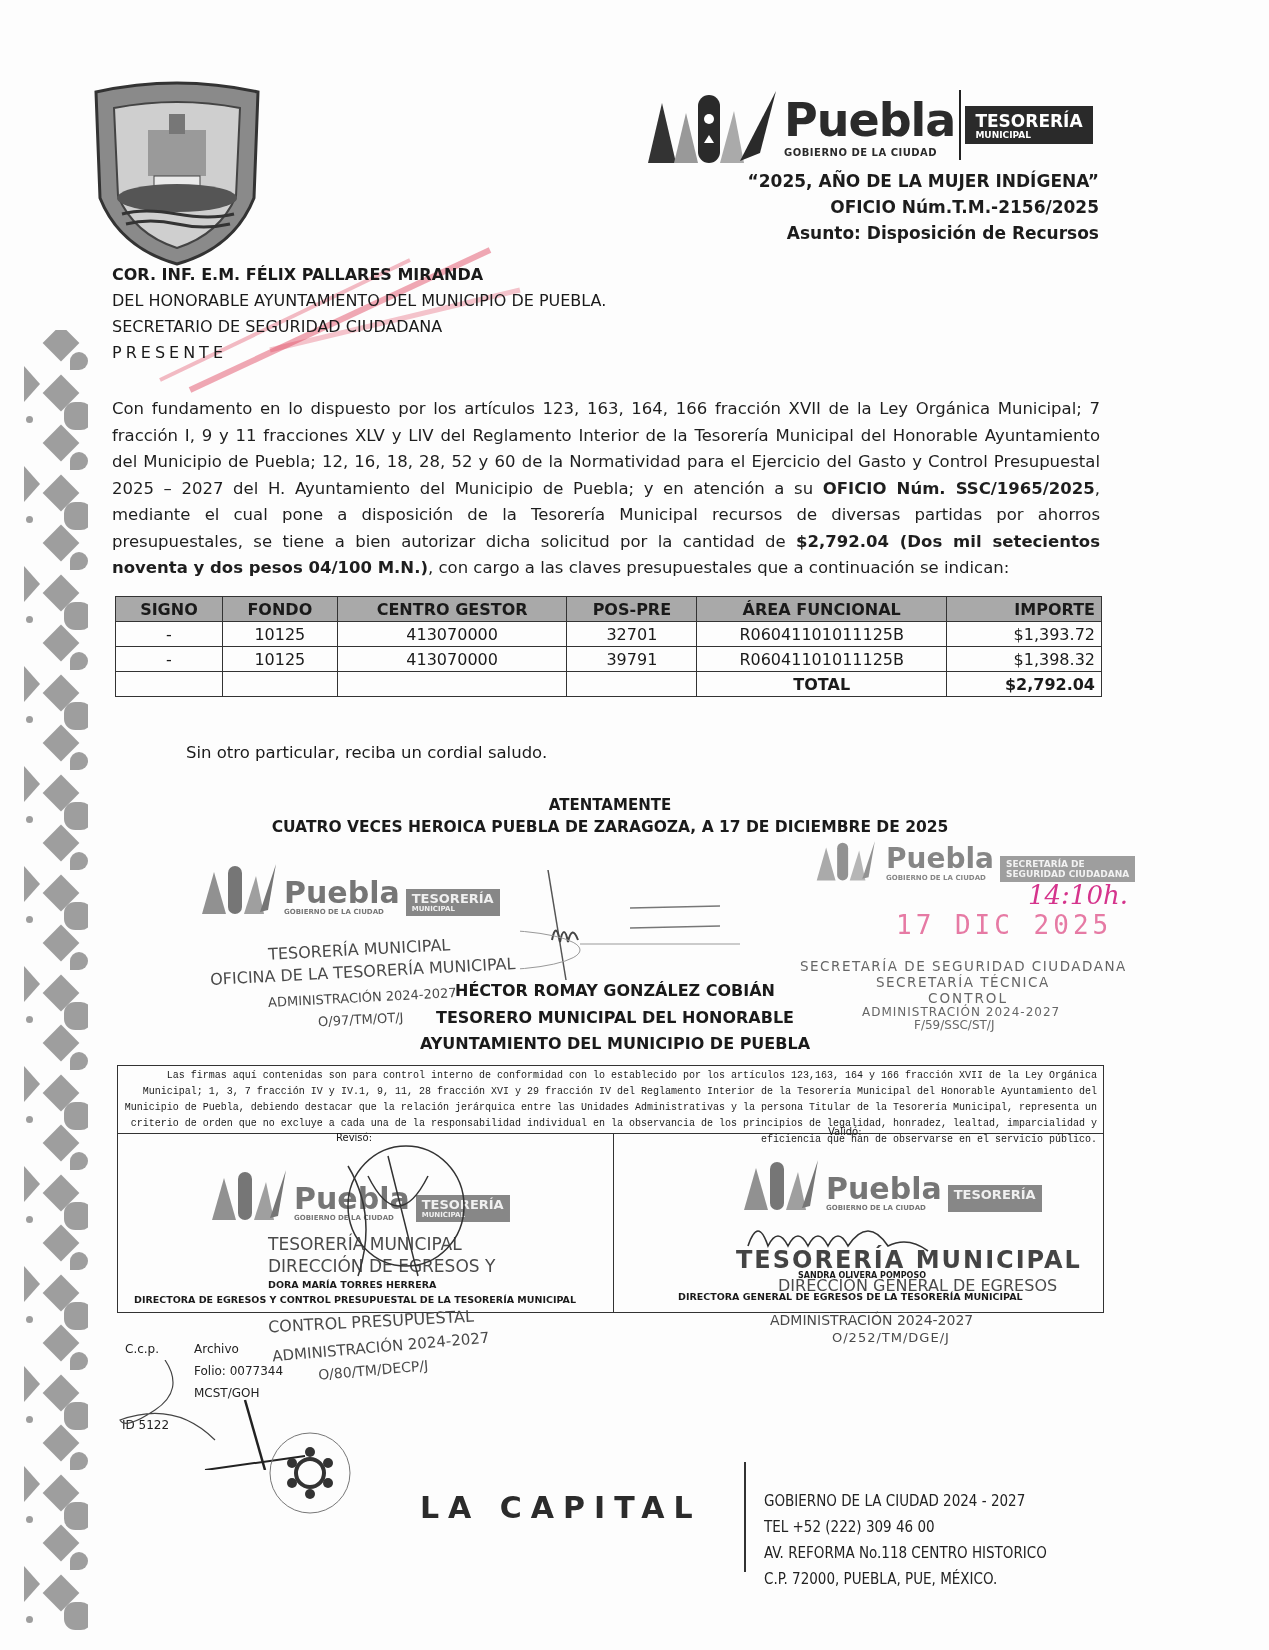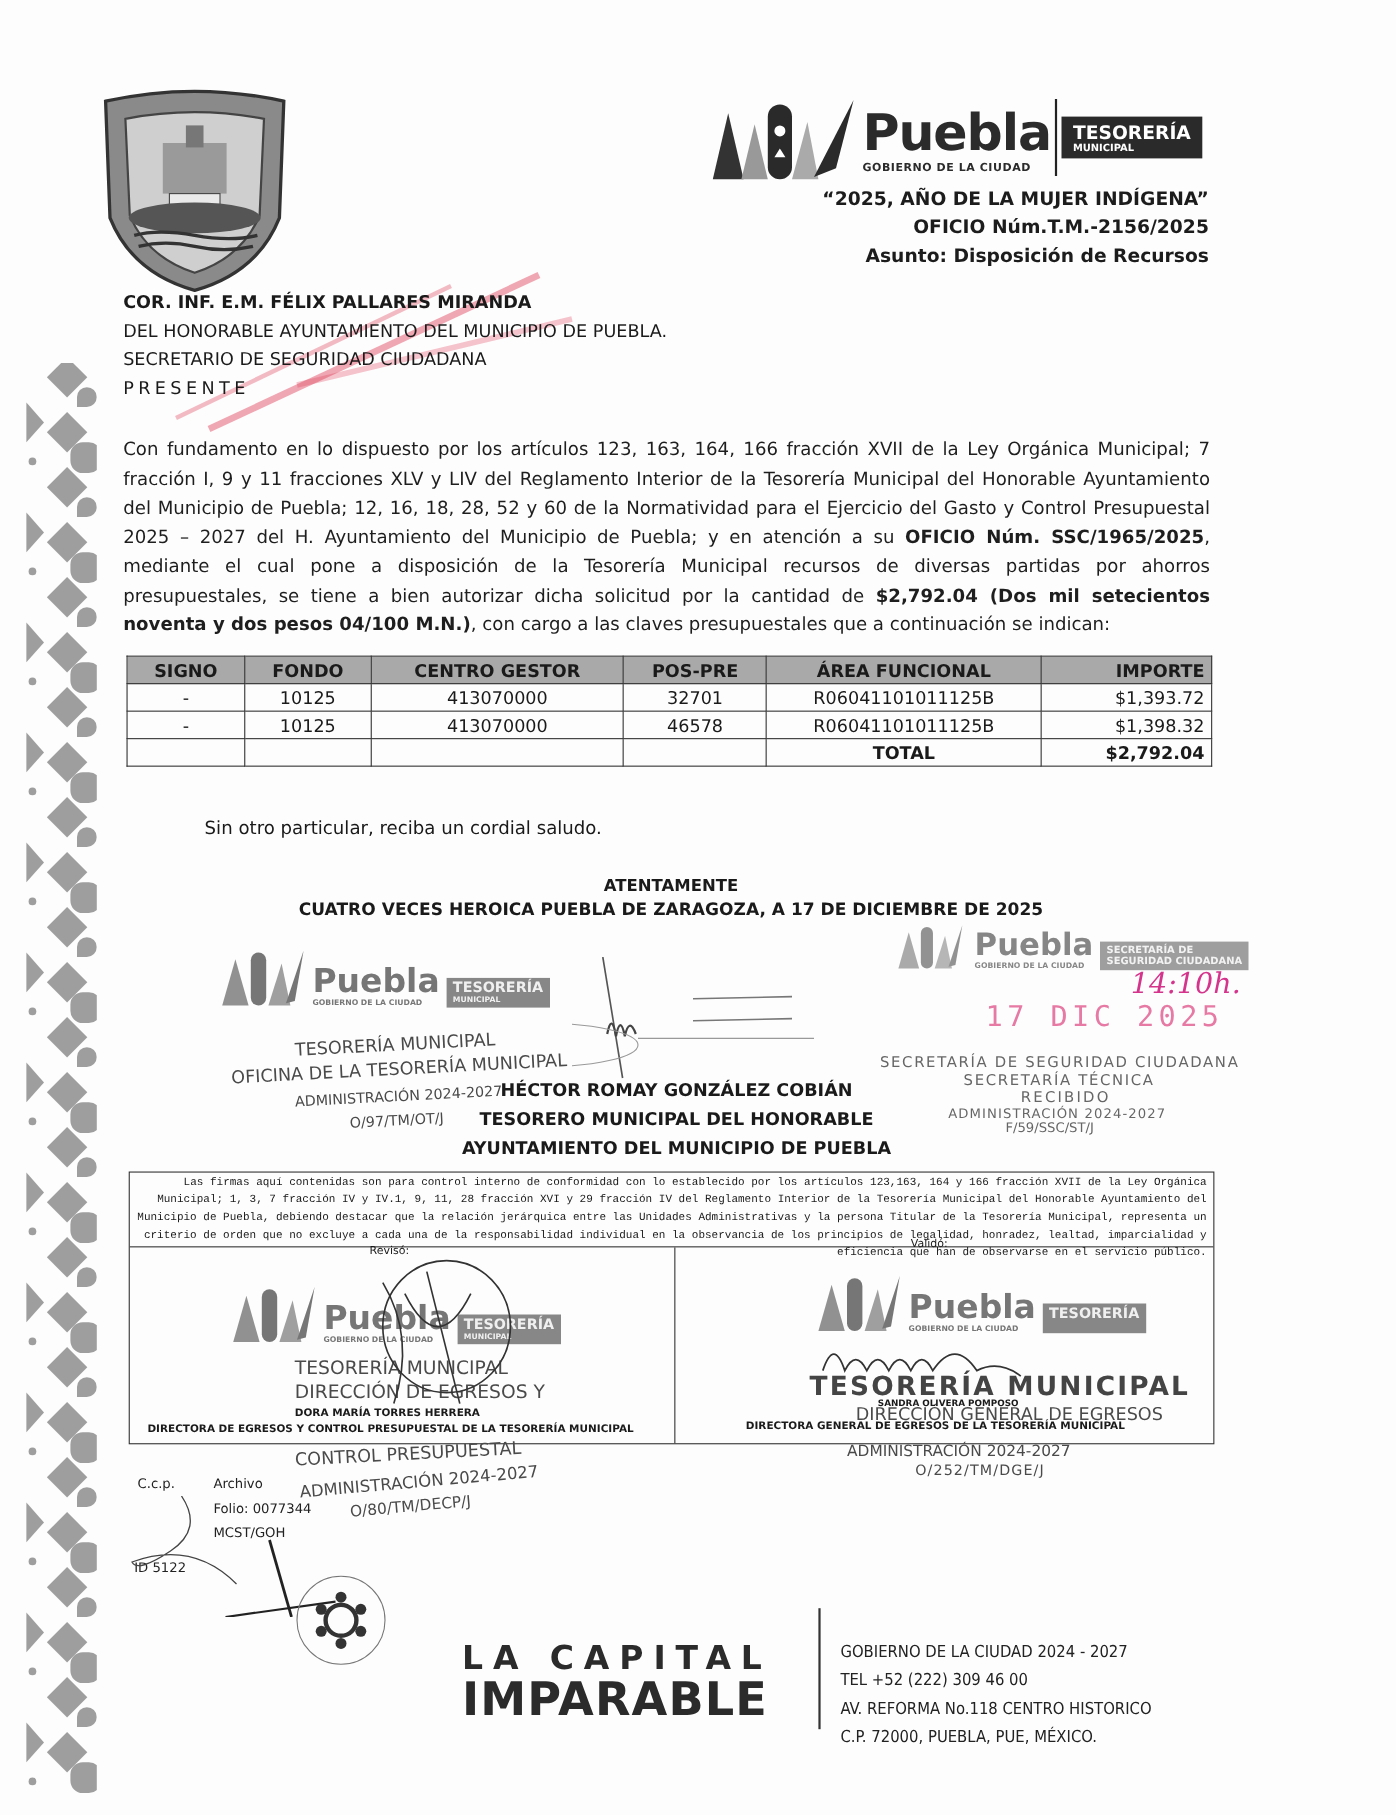--- a/index.html
+++ b/index.html
@@ -249,21 +249,21 @@
       <td>10125</td>
       <td>413070000</td>
       <td>32701</td>
       <td>R06041101011125B</td>
       <td class="amt">$1,393.72</td>
     </tr>
     <tr>
       <td>-</td>
       <td>10125</td>
       <td>413070000</td>
-      <td>46578</td>
+      <td>39791</td>
       <td>R06041101011125B</td>
       <td class="amt">$1,398.32</td>
     </tr>
     <tr>
       <td></td>
       <td></td>
       <td></td>
       <td></td>
       <td class="bold">TOTAL</td>
       <td class="amt bold">$2,792.04</td>
@@ -317,21 +317,21 @@
   <div style="display:flex;flex-direction:column;">
       <span class="ml-word" style="font-size:28px;">Puebla</span>
       <span class="ml-gob">GOBIERNO DE LA CIUDAD</span>
     </div>
   <div class="ml-box" style="font-size:9px;line-height:10px;background:#777;"><span>SECRETARÍA DE</span><br><span>SEGURIDAD CIUDADANA</span></div>
 </div>
 <div class="abs red-time" style="left:980px;top:880px;">14:10h.</div>
 <div class="abs red-date" style="left:896px;top:910px;">17 DIC 2025</div>
 <div class="stamp-text" style="left:800px;top:958px;font-size:13.5px;letter-spacing:1.5px;color:#666;">SECRETARÍA DE SEGURIDAD CIUDADANA</div>
 <div class="stamp-text" style="left:876px;top:974px;font-size:13.5px;letter-spacing:1.5px;color:#666;">SECRETARÍA TÉCNICA</div>
-<div class="stamp-text" style="left:928px;top:990px;font-size:13.5px;letter-spacing:2px;color:#666;">RECIBIDO</div>
+<div class="stamp-text" style="left:928px;top:990px;font-size:13.5px;letter-spacing:2px;color:#666;">CONTROL</div>
 <div class="stamp-text" style="left:862px;top:1005px;font-size:12px;letter-spacing:1px;color:#666;">ADMINISTRACIÓN 2024-2027</div>
 <div class="stamp-text" style="left:914px;top:1018px;font-size:12px;color:#666;">F/59/SSC/ST/J</div>
 
 <div class="abs sig-box">
   <div class="sig-note">Las firmas aquí contenidas son para control interno de conformidad con lo establecido por los artículos 123,163, 164 y 166 fracción XVII de la Ley Orgánica Municipal; 1, 3, 7 fracción IV y IV.1, 9, 11, 28 fracción XVI y 29 fracción IV del Reglamento Interior de la Tesorería Municipal del Honorable Ayuntamiento del Municipio de Puebla, debiendo destacar que la relación jerárquica entre las Unidades Administrativas y la persona Titular de la Tesorería Municipal, representa un criterio de orden que no excluye a cada una de la responsabilidad individual en la observancia de los principios de legalidad, honradez, lealtad, imparcialidad y eficiencia que han de observarse en el servicio público.</div>
   <div class="sig-divider"></div>
 
   <div class="sig-label" style="left:218px;top:66px;">Revisó:</div>
   <div class="sig-label" style="left:710px;top:60px;">Validó:</div>
 
@@ -404,21 +404,20 @@
   <circle cx="45" cy="24" r="5" fill="#333"></circle>
     <circle cx="63" cy="35" r="5" fill="#333"></circle>
     <circle cx="63" cy="55" r="5" fill="#333"></circle>
   <circle cx="45" cy="66" r="5" fill="#333"></circle>
     <circle cx="27" cy="55" r="5" fill="#333"></circle>
     <circle cx="27" cy="35" r="5" fill="#333"></circle>
 </svg>
 
 <div class="abs footer-logo">
   <div class="lacap">LA CAPITAL</div>
-  <div class="impar">IMPARABLE</div>
 </div>
 <div class="abs footer-sep"></div>
 <div class="abs footer-addr">
   <div>GOBIERNO DE LA CIUDAD 2024 - 2027</div>
   <div>TEL +52 (222) 309 46 00</div>
   <div>AV. REFORMA No.118 CENTRO HISTORICO</div>
   <div>C.P. 72000, PUEBLA, PUE, MÉXICO.</div>
 </div>
 
 </body></html>

